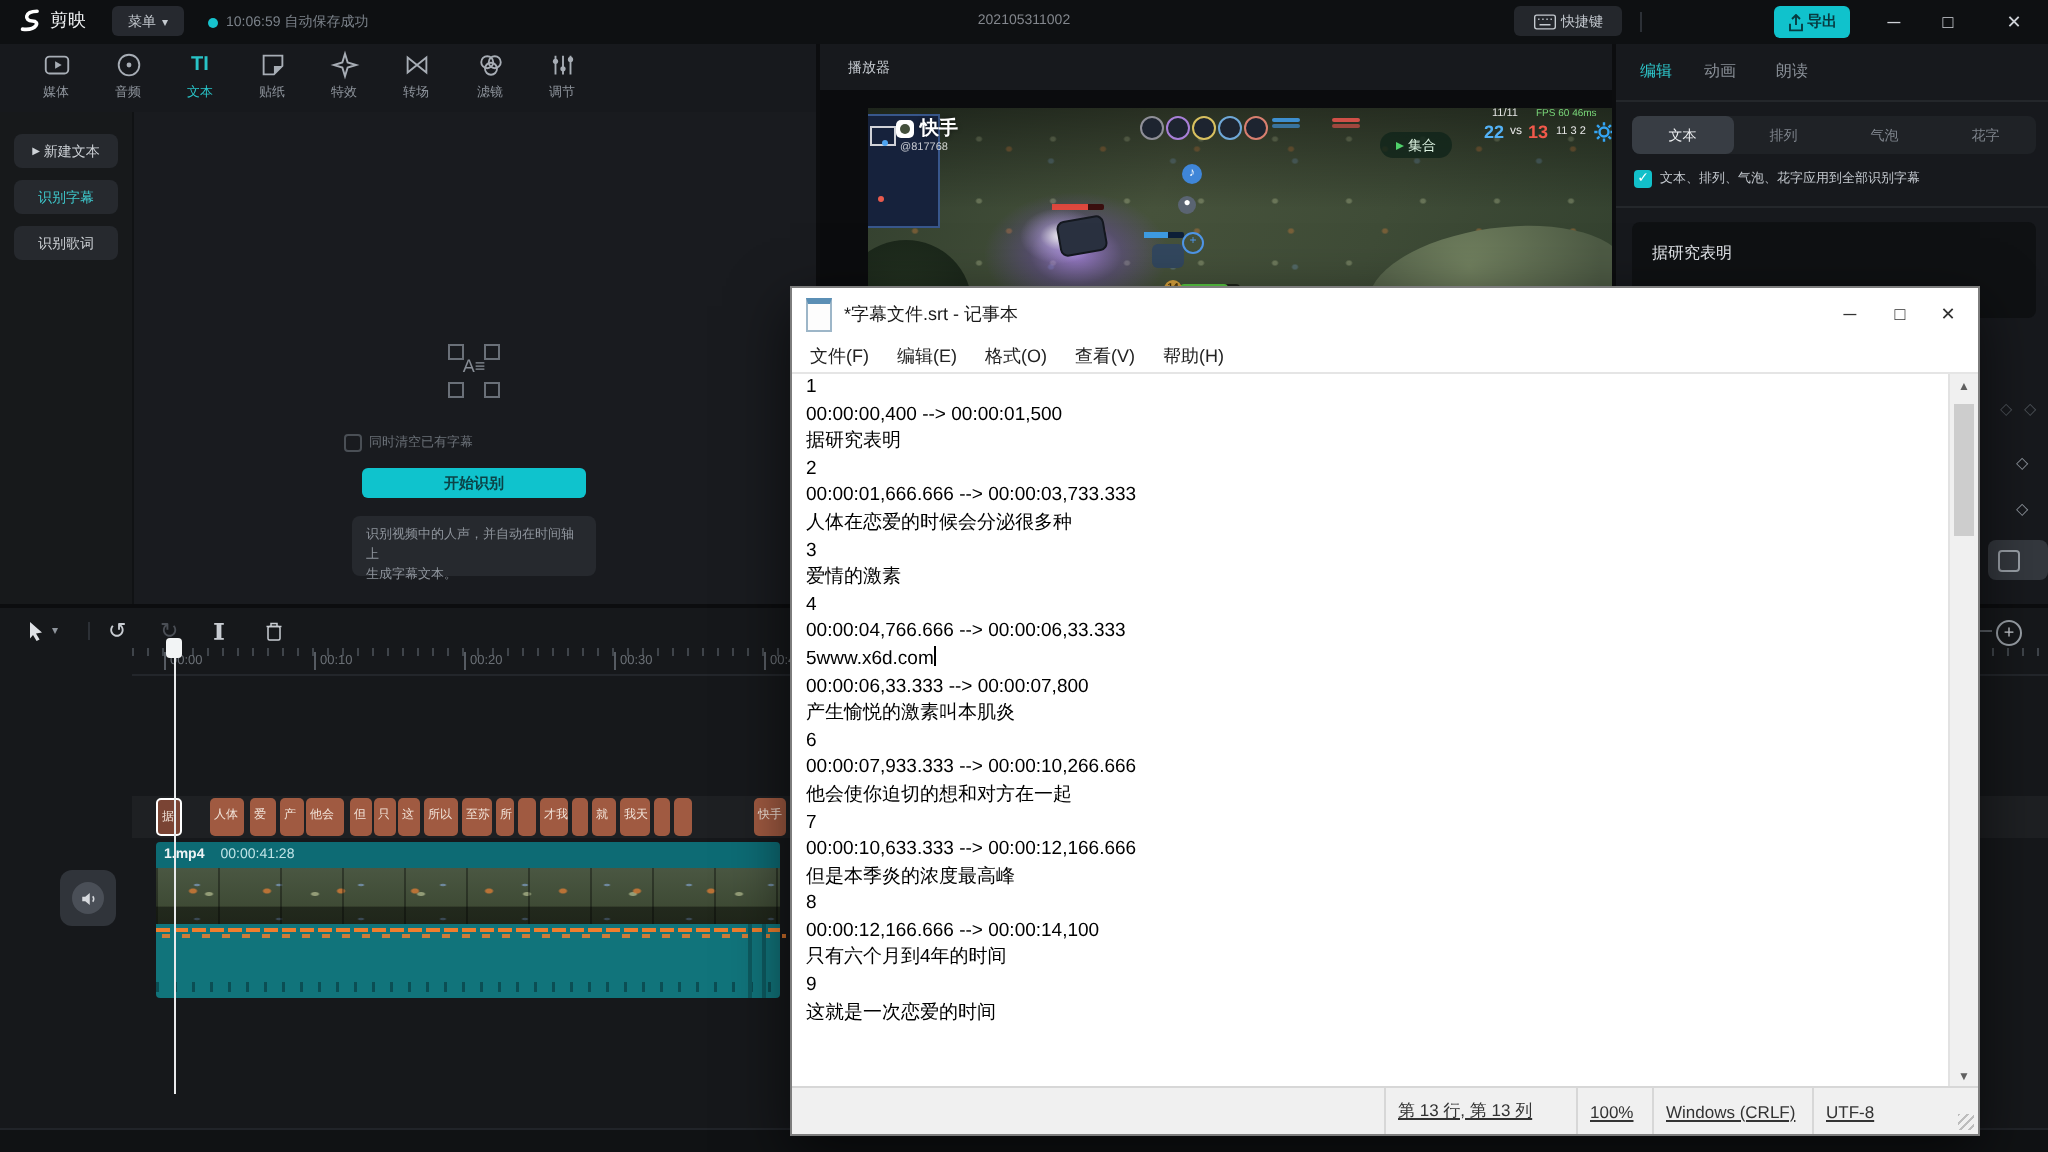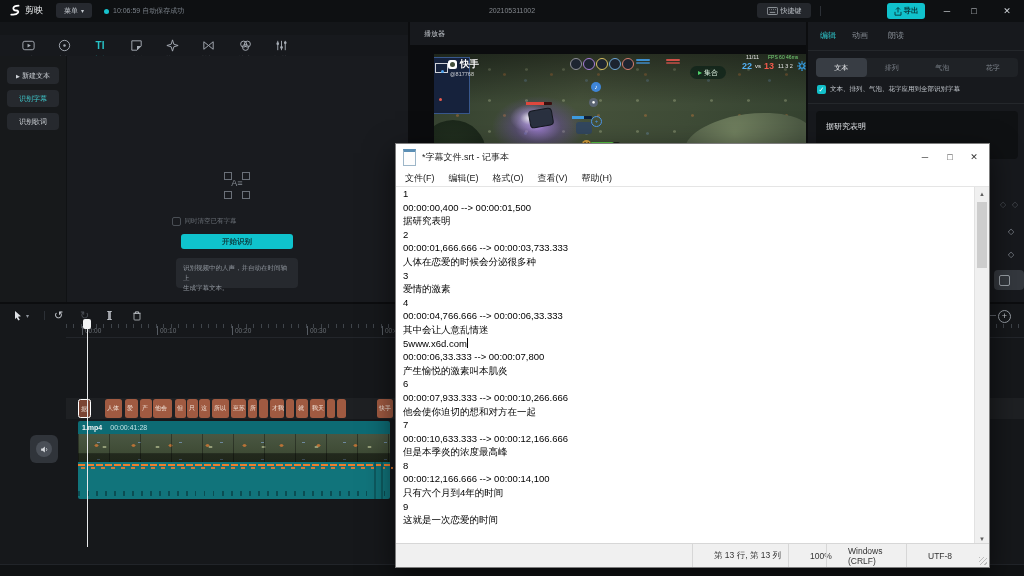--- a/index.html
+++ b/index.html
@@ -18,21 +18,21 @@
   .dot{width:5px;height:5px;border-radius:50%;background:#17c3cd;}
   .proj{position:absolute;left:0;top:0;width:1024px;height:22px;text-align:center;line-height:22px;font-size:7px;color:#83878d;}
   .shortbtn{position:absolute;left:757px;top:3px;width:54px;height:15px;background:#24272c;border-radius:3px;
             font-size:7px;color:#c5cad0;display:flex;align-items:center;justify-content:center;gap:3px;}
   .tbsep{position:absolute;left:820px;top:6px;width:1px;height:10px;background:#2c3036;}
   .exportbtn{position:absolute;left:887px;top:3px;width:38px;height:16px;background:#10c2cc;border-radius:3px;
              font-size:7.5px;font-weight:bold;color:#073a3f;display:flex;align-items:center;justify-content:center;gap:2px;}
   .winctl{position:absolute;top:0;width:26px;height:22px;color:#cfd3d8;font-size:9px;display:flex;align-items:center;justify-content:center;}
 
   
-  .tooltabs{position:absolute;left:0;top:35px;width:408px;height:34px;background:#17191d;}
+  .tooltabs{position:absolute;left:0;top:22px;width:408px;height:34px;background:#17191d;}
   .ttab{position:absolute;top:3px;width:32px;height:30px;text-align:center;color:#a7adb5;}
   .ttab .lb{display:block;font-size:6.5px;color:#8f959d;margin-top:2px;}
   .ttab .ic{display:flex;justify-content:center;height:15px;}
   .ttab.active,.ttab.active .lb{color:#28c3c7;}
   .ti-glyph{font-size:10px;font-weight:bold;line-height:15px;}
 
   
   .leftbody{position:absolute;left:0;top:56px;width:408px;height:246px;background:#191b1f;}
   .sidebar{position:absolute;left:0;top:0;width:66px;height:246px;background:#17191b;border-right:1px solid #101214;}
   .sbtn{position:absolute;left:7px;width:52px;height:17px;background:#26292e;border-radius:4px;
@@ -166,21 +166,21 @@
   .npmenu{position:absolute;left:0;top:26px;width:100%;height:16px;display:flex;align-items:center;padding-left:2px;box-sizing:border-box;}
   .npmenu span{font-size:9px;color:#222;padding:0 7px;}
   .npbody{position:absolute;left:0;top:42px;width:100%;height:359px;background:#fff;overflow:hidden;border-top:1px solid #e5e5e5;}
   .nl{position:relative;font-size:9.5px;line-height:13.6px;color:#000;padding-left:7px;white-space:pre;}
   .caret{display:inline-block;width:1px;height:10px;background:#000;vertical-align:-1px;}
   .npscroll{position:absolute;right:0;top:0;width:14px;height:359px;background:#f0f0f0;border-left:1px solid #e2e2e2;}
   .nparrow{position:absolute;left:0;width:14px;height:14px;font-size:6px;color:#606060;text-align:center;line-height:14px;}
   .npthumb{position:absolute;left:2px;top:15px;width:10px;height:66px;background:#cdcdcd;}
   .npstatus{position:absolute;left:0;bottom:0;width:100%;height:24px;background:#f0f0f0;border-top:1px solid #d7d7d7;
             display:flex;align-items:center;font-size:8.5px;color:#333;box-sizing:border-box;}
-  .npseg{height:100%;display:flex;align-items:center;border-left:1px solid #d7d7d7;padding-left:21px;box-sizing:border-box;}
+  .npseg{height:100%;display:flex;align-items:center;border-left:1px solid #d7d7d7;padding-left:6px;box-sizing:border-box;text-decoration:underline;}
   .grip{position:absolute;right:2px;bottom:2px;width:8px;height:8px;
         background:repeating-linear-gradient(135deg,#bdbdbd 0 1px,transparent 1px 3px);}
 </style>
 </head>
 <body>
 
 <div id="app">
 
   <div class="topbar">
     <div class="brand">
@@ -506,21 +506,20 @@
       <div class="nl">1</div>
       <div class="nl">00:00:00,400 --&gt; 00:00:01,500</div>
       <div class="nl">据研究表明</div>
       <div class="nl">2</div>
       <div class="nl">00:00:01,666.666 --&gt; 00:00:03,733.333</div>
       <div class="nl">人体在恋爱的时候会分泌很多种</div>
       <div class="nl">3</div>
       <div class="nl">爱情的激素</div>
       <div class="nl">4</div>
       <div class="nl">00:00:04,766.666 --&gt; 00:00:06,33.333</div>
-      <div class="nl">其中会让人意乱情迷</div>
       <div class="nl"><span>5www.x6d.com</span><span class="caret"></span></div>
       <div class="nl">00:00:06,33.333 --&gt; 00:00:07,800</div>
       <div class="nl">产生愉悦的激素叫本肌炎</div>
       <div class="nl">6</div>
       <div class="nl">00:00:07,933.333 --&gt; 00:00:10,266.666</div>
       <div class="nl">他会使你迫切的想和对方在一起</div>
       <div class="nl">7</div>
       <div class="nl">00:00:10,633.333 --&gt; 00:00:12,166.666</div>
       <div class="nl">但是本季炎的浓度最高峰</div>
       <div class="nl">8</div>

